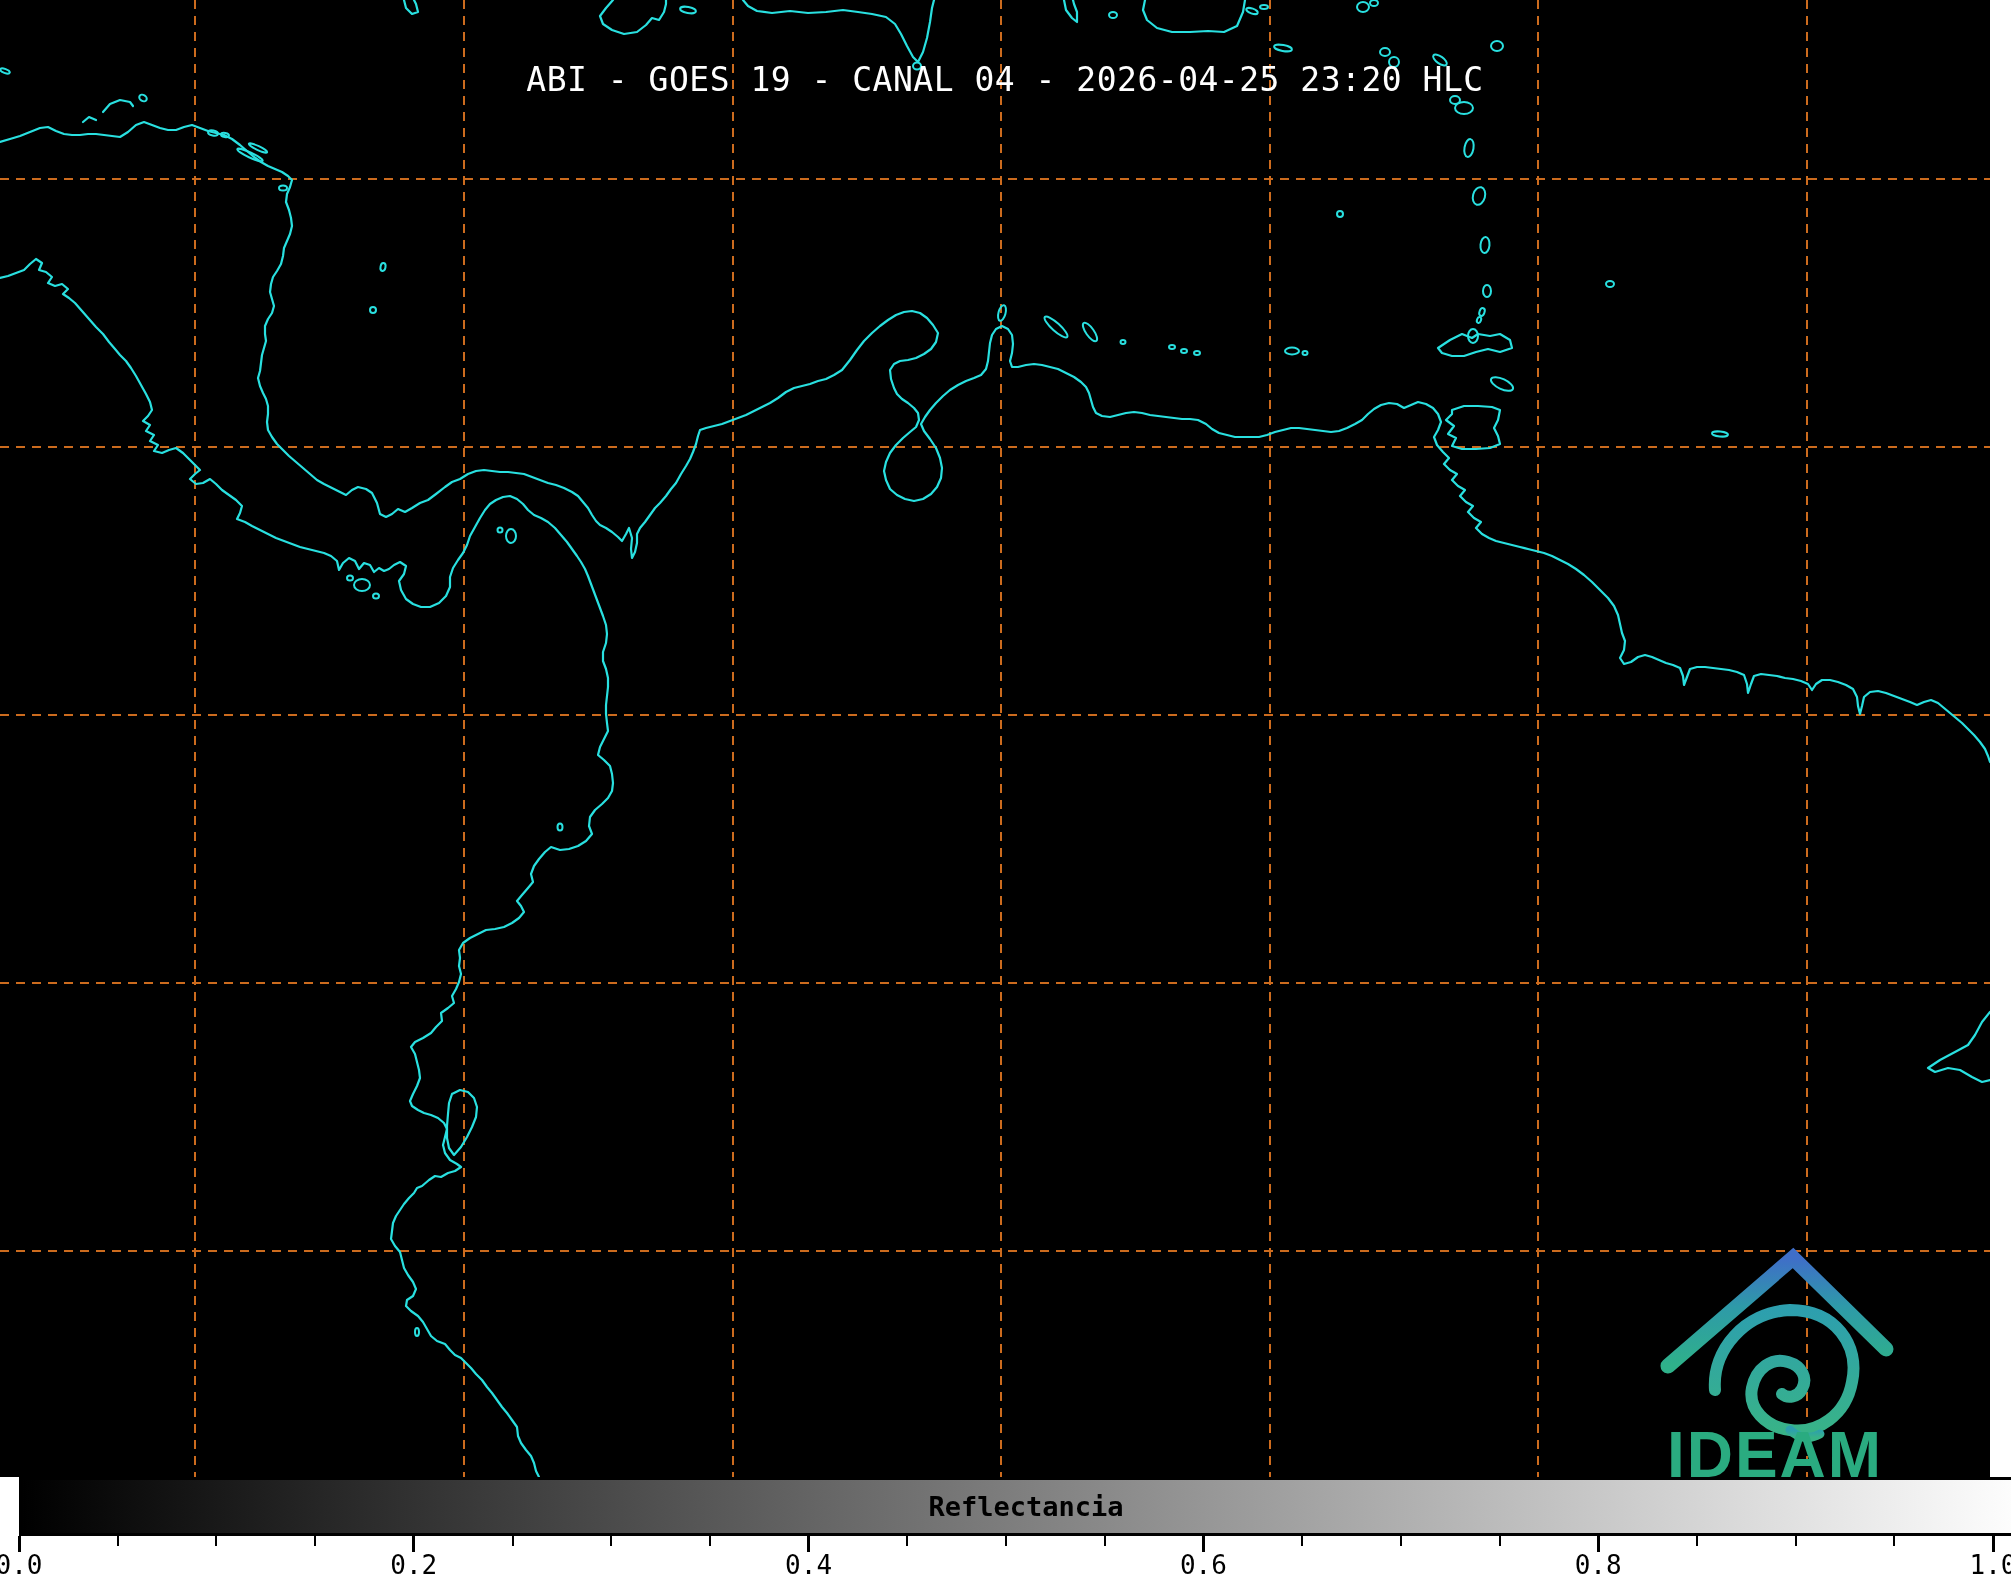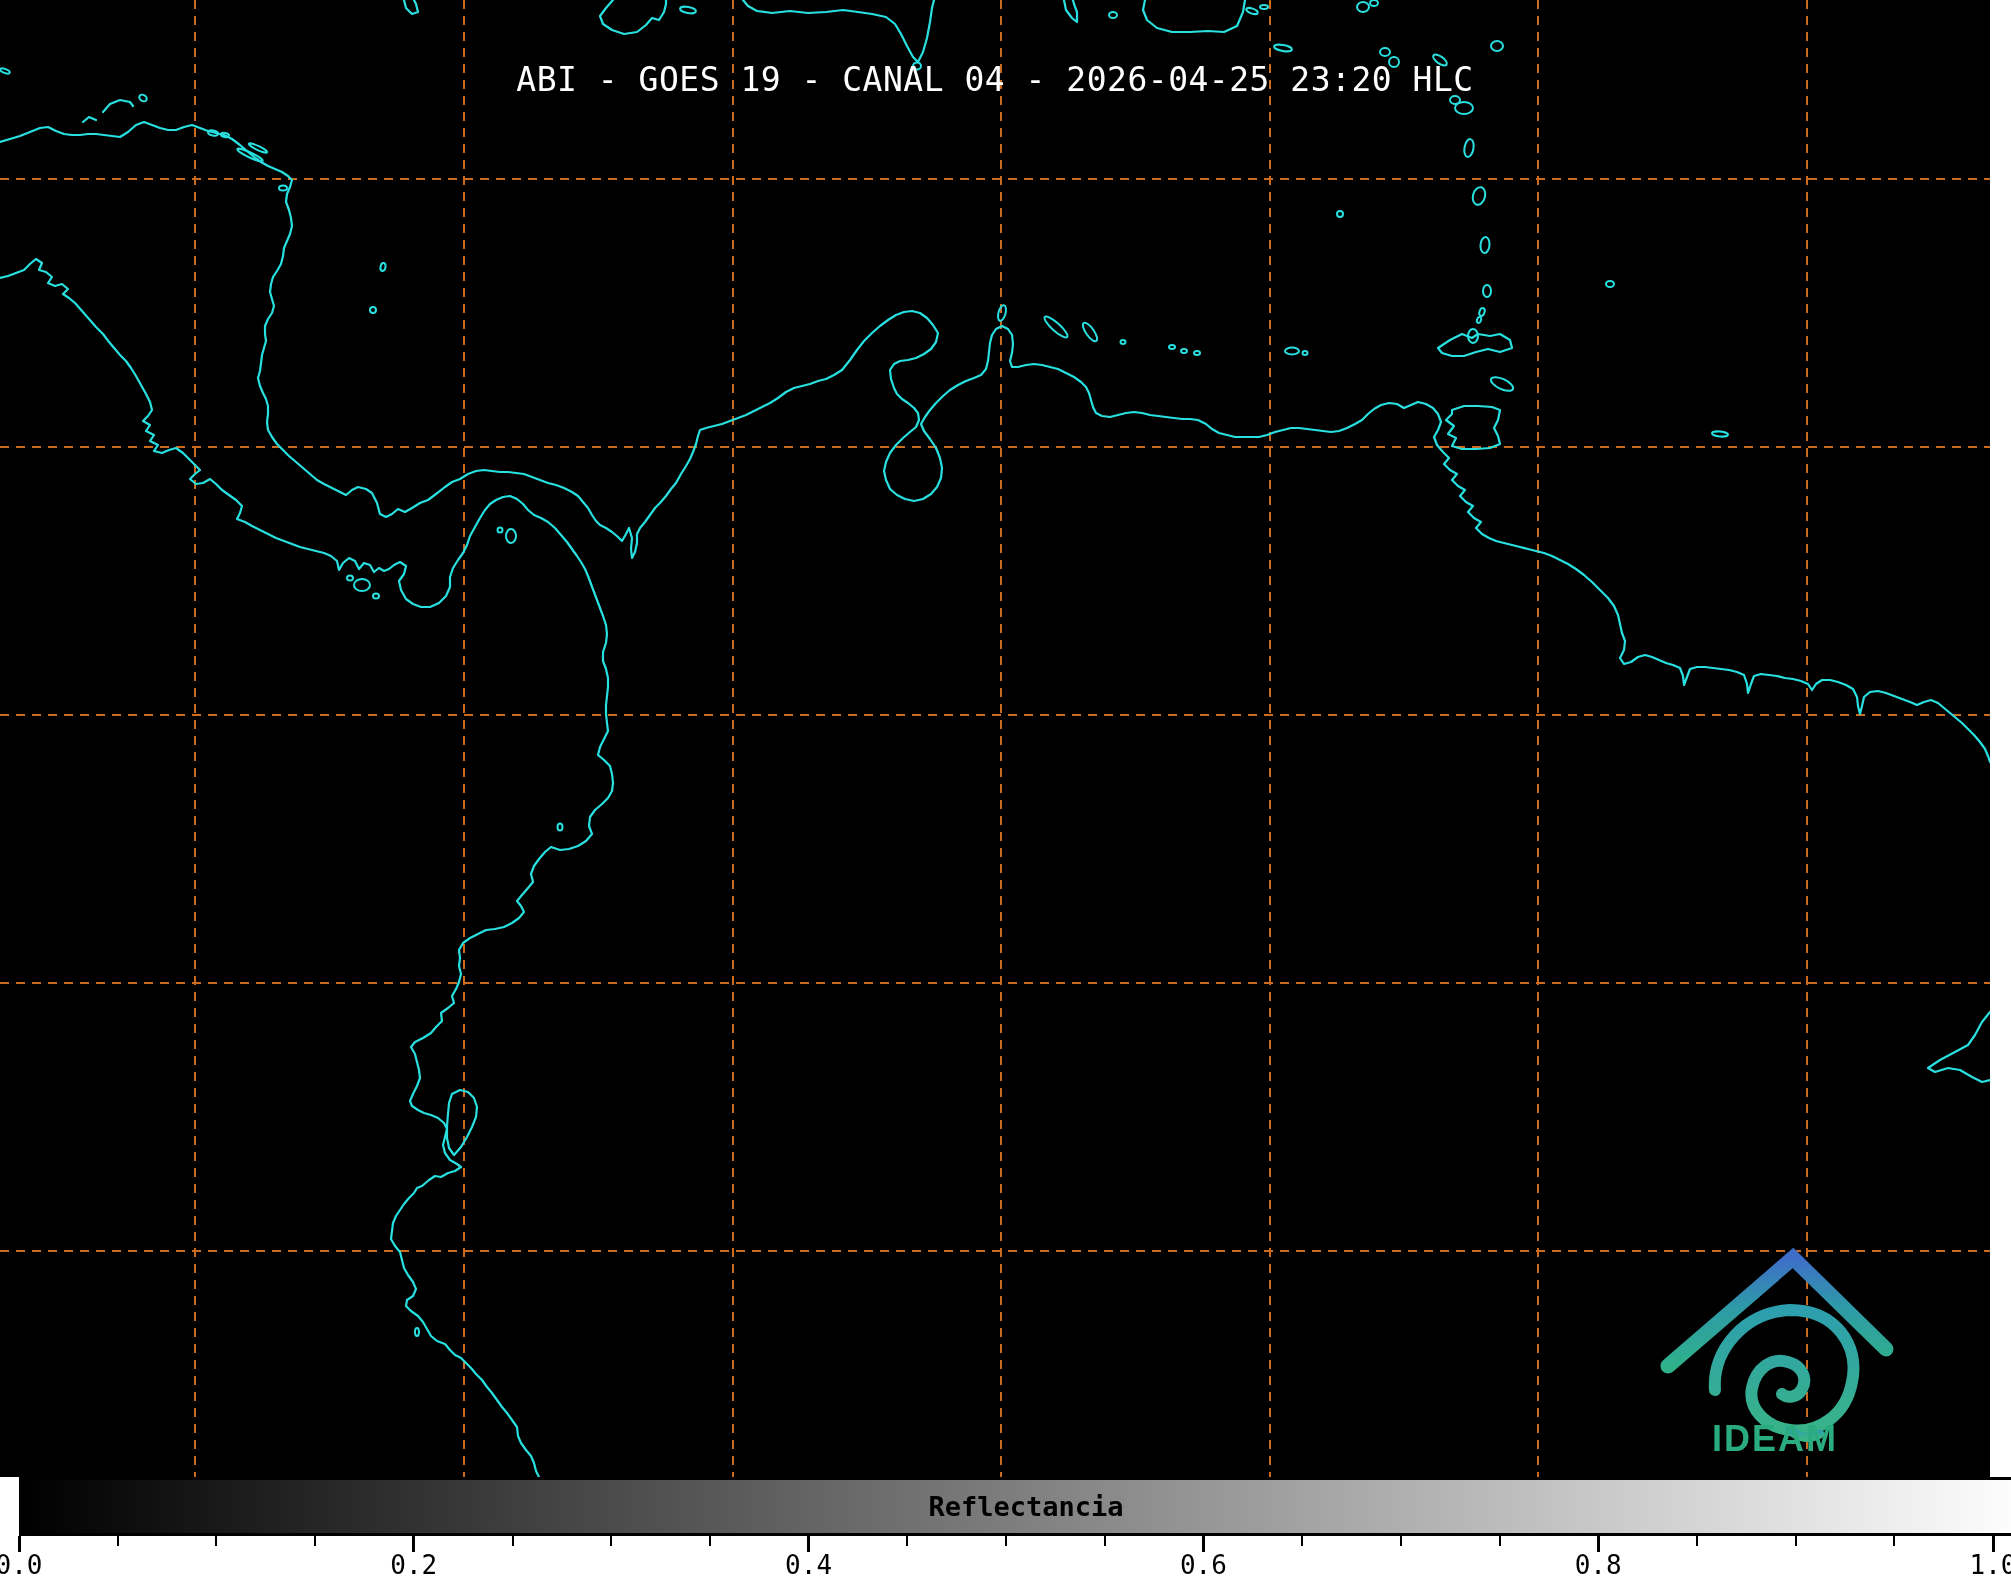--- a/index.html
+++ b/index.html
@@ -1,35 +1,35 @@
 <!DOCTYPE html>
 <html><head>
 <meta charset="utf-8">
 <style>
   html,body{margin:0;padding:0}
   body{width:2011px;height:1577px;position:relative;overflow:hidden;background:#ffffff;
        font-family:"DejaVu Sans Mono", monospace;}
   .map{position:absolute;left:0;top:0;width:1990px;height:1477px;background:#000;overflow:hidden;}
   .map svg{position:absolute;left:0;top:0;}
-  .map-title{position:absolute;left:0;top:60px;width:1990px;text-align:center;
+  .map-title{position:absolute;left:10px;top:60px;width:1990px;text-align:center;
              color:#fff;font-size:33px;letter-spacing:0.5px;white-space:pre;}
   .colorbar{position:absolute;left:19px;top:1477px;width:1968px;height:53px;
             background:linear-gradient(to right,#000000,#ffffff);
             border:3px solid #000;padding-left:40px;}
   .colorbar-label{position:absolute;left:0;top:0;width:100%;height:53px;line-height:53px;
                   text-align:center;font-weight:bold;font-size:27px;color:#000;}
   .tickrow{position:absolute;left:19px;top:1536px;width:1974px;height:52px;}
   .tick{position:absolute;top:0;background:#000;}
   .tick.major{width:3px;height:16px;}
   .tick.minor{width:2px;height:10px;}
   .ticklabel{position:absolute;top:14px;transform:translateX(-50%);
              color:#000;font-size:26px;white-space:nowrap;}
   .logo{position:absolute;left:1640px;top:1240px;width:280px;height:240px;}
   .logo-text{position:absolute;left:0;top:178px;width:270px;text-align:center;
-             font-family:"Liberation Sans", sans-serif;font-weight:bold;font-size:36px;
+             font-family:"Liberation Sans", sans-serif;font-weight:bold;font-size:64px;
              letter-spacing:2px;color:#2aab80;}
 </style>
 </head>
 <body>
 
 <div class="map">
   <svg width="1990" height="1477" viewBox="0 0 1990 1477">
     <g>
         <line x1="195" y1="0" x2="195" y2="1477" stroke="#cc6b1e" stroke-width="2" stroke-dasharray="9 7"></line>
         <line x1="464" y1="0" x2="464" y2="1477" stroke="#cc6b1e" stroke-width="2" stroke-dasharray="9 7"></line>

